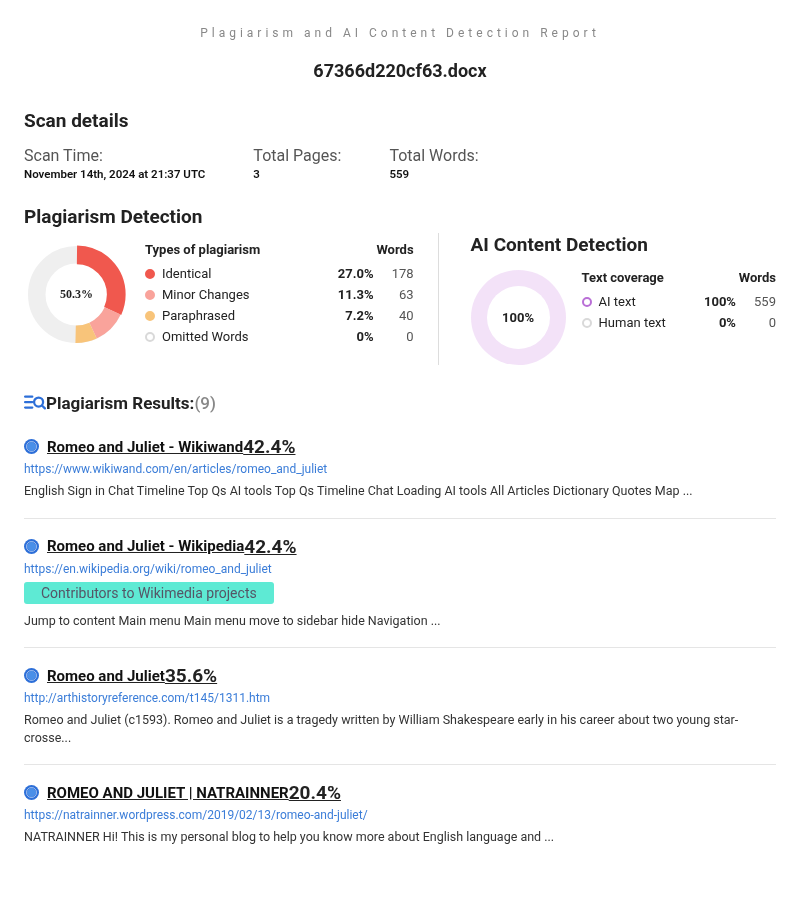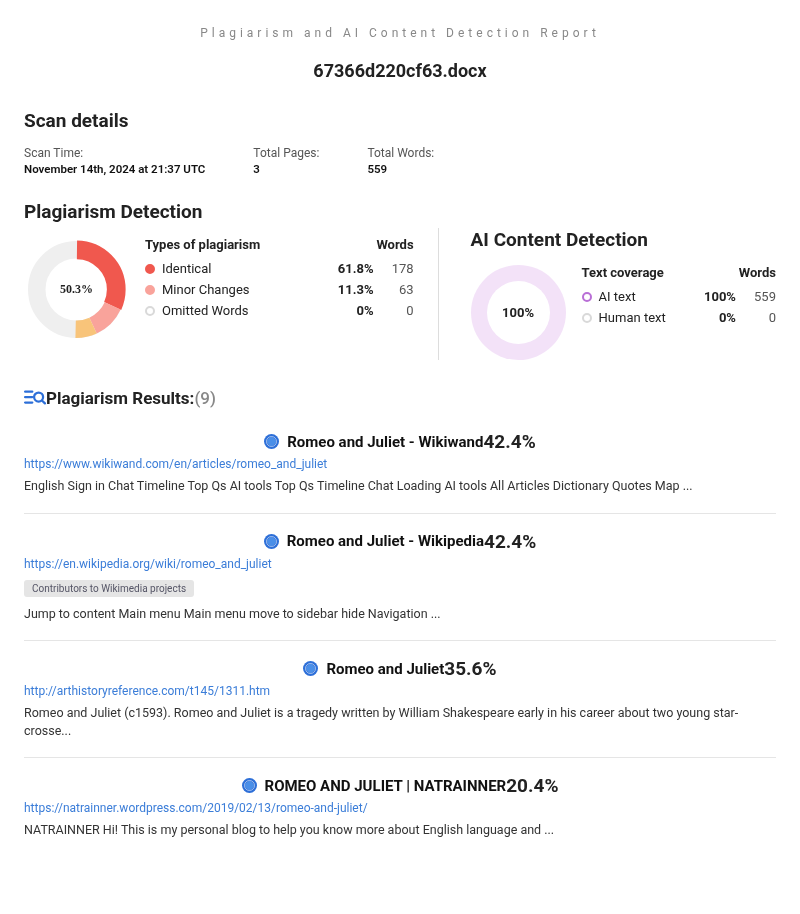--- a/index.html
+++ b/index.html
@@ -3,21 +3,21 @@
 <meta charset="utf-8">
 <style>
 * { box-sizing: border-box; margin: 0; padding: 0; }
 body { font-family: -apple-system, BlinkMacSystemFont, "Segoe UI", Roboto, "Open Sans", sans-serif; background: #fff; width: 800px; color: #222; }
 .container { padding: 20px 24px; }
 .header-subtitle { text-align: center; font-size: 12px; letter-spacing: 4px; color: #888; font-weight: 400; margin-top: 6px; margin-bottom: 20px; }
 .file-title { text-align: center; font-size: 18px; font-weight: 700; margin-bottom: 28px; }
 .section-heading { font-size: 19px; font-weight: 700; margin-bottom: 14px; }
 .scan-details-row { display: flex; gap: 48px; margin-bottom: 24px; font-size: 11px; }
 .scan-col { display: flex; flex-direction: column; gap: 2px; }
-.scan-label { color: #555; font-size: 12px; }
+.scan-label { color: #555; font-size: 16px; }
 .scan-value { font-weight: 600; font-size: 11.5px; color: #111; }
 .detection-row { display: flex; gap: 0; margin-bottom: 28px; }
 .detection-left { flex: 0 0 55%; padding-right: 24px; }
 .detection-right { flex: 0 0 45%; padding-left: 32px; border-left: 1px solid #ddd; margin-top: 28px; }
 .detection-body { display: flex; gap: 16px; align-items: flex-start; margin-top: 6px; }
 .donut-wrap { position: relative; width: 105px; height: 105px; flex-shrink: 0; }
 .donut-center { position: absolute; inset: 0; display: flex; align-items: center; justify-content: center; font-weight: 700; font-size: 12px; font-family: Liberation Serif, serif; }
 .legend-table { font-size: 13px; flex: 1; }
 .legend-header { display: flex; font-weight: 700; margin-bottom: 6px; }
 .legend-header .col-a { flex: 1; }
@@ -28,26 +28,26 @@
 .legend-pct { width: 48px; text-align: right; font-weight: 700; }
 .legend-words { width: 40px; text-align: right; color: #555; }
 .ai-donut { position: relative; width: 95px; height: 95px; background: conic-gradient(#f3e2f8 0 360deg); border-radius: 50%; }
 .ai-donut::after { content: ""; position: absolute; inset: 16px; background: #fff; border-radius: 50%; }
 .ai-center { position: absolute; inset: 0; display: flex; align-items: center; justify-content: center; font-weight: 700; font-size: 13px; z-index: 2; }
 .results-header { display: flex; align-items: center; gap: 0; margin-bottom: 12px; }
 .results-icon { color: #2d6fd8; display: flex; align-items: center; }
 .results-title { font-size: 17px; font-weight: 700; }
 .results-count { font-size: 17px; font-weight: 500; color: #888; }
 .result-item { padding: 10px 0 18px 0; border-bottom: 1px solid #e5e5e5; margin-bottom: 6px; }
-.result-top { display: flex; align-items: center; justify-content: center; margin-bottom: 4px; }
+.result-top { display: flex; align-items: center; justify-content: flex-start; margin-bottom: 4px; text-decoration: underline; }
 .result-title-wrap { display: flex; align-items: center; gap: 8px; }
 .result-title { font-size: 15px; font-weight: 700; color: #111; }
 .result-pct { font-size: 19px; font-weight: 700; }
 .result-url { font-size: 12px; color: #3b7dd8; margin-bottom: 6px; word-break: break-all; }
-.result-badge { display: inline-block; background: #e5e5e5; color: #556; font-size: 10px; padding: 3px 8px; border-radius: 3px; margin-bottom: 8px; }
+.result-badge { display: inline-block; background: #5eead4; color: #556; font-size: 14px; padding: 3px 17px; border-radius: 3px; margin-bottom: 8px; }
 .result-snippet { font-size: 12.5px; color: #333; line-height: 1.4; }
 .globe-icon { width: 15px; height: 15px; border-radius: 50%; background: radial-gradient(circle, #4a8fe8 38%, #2d6fd8 40%); display: inline-block; flex-shrink: 0; position: relative; }
 .globe-icon::after { content: ""; position: absolute; inset: 2px; border: 1px solid rgba(255,255,255,0.55); border-radius: 50%; }
 .ai-legend .legend-dot.ring { background: #fff; }
 </style>
 </head>
 <body>
 
 <div class="container">
 
@@ -88,28 +88,34 @@
           <div class="donut-center">50.3%</div>
         </div>
         <div class="legend-table">
           <div class="legend-header">
             <span class="col-a">Types of plagiarism</span>
             <span class="col-b">Words</span>
           </div>
           <div class="legend-row">
             <span class="legend-dot" style="background:#f0584e;border-color:#f0584e"></span>
             <span class="legend-label">Identical</span>
-            <span class="legend-pct">61.8%</span>
+            <span class="legend-pct">27.0%</span>
             <span class="legend-words">178</span>
           </div>
           <div class="legend-row">
             <span class="legend-dot" style="background:#f9a39b;border-color:#f9a39b"></span>
             <span class="legend-label">Minor Changes</span>
             <span class="legend-pct">11.3%</span>
             <span class="legend-words">63</span>
+          </div>
+          <div class="legend-row">
+            <span class="legend-dot" style="background:#f8c47a;border-color:#f8c47a"></span>
+            <span class="legend-label">Paraphrased</span>
+            <span class="legend-pct">7.2%</span>
+            <span class="legend-words">40</span>
           </div>
           <div class="legend-row">
             <span class="legend-dot" style="background:#fff;border-color:#d9d9d9"></span>
             <span class="legend-label">Omitted Words</span>
             <span class="legend-pct">0%</span>
             <span class="legend-words">0</span>
           </div>
         </div>
       </div>
     </div>

